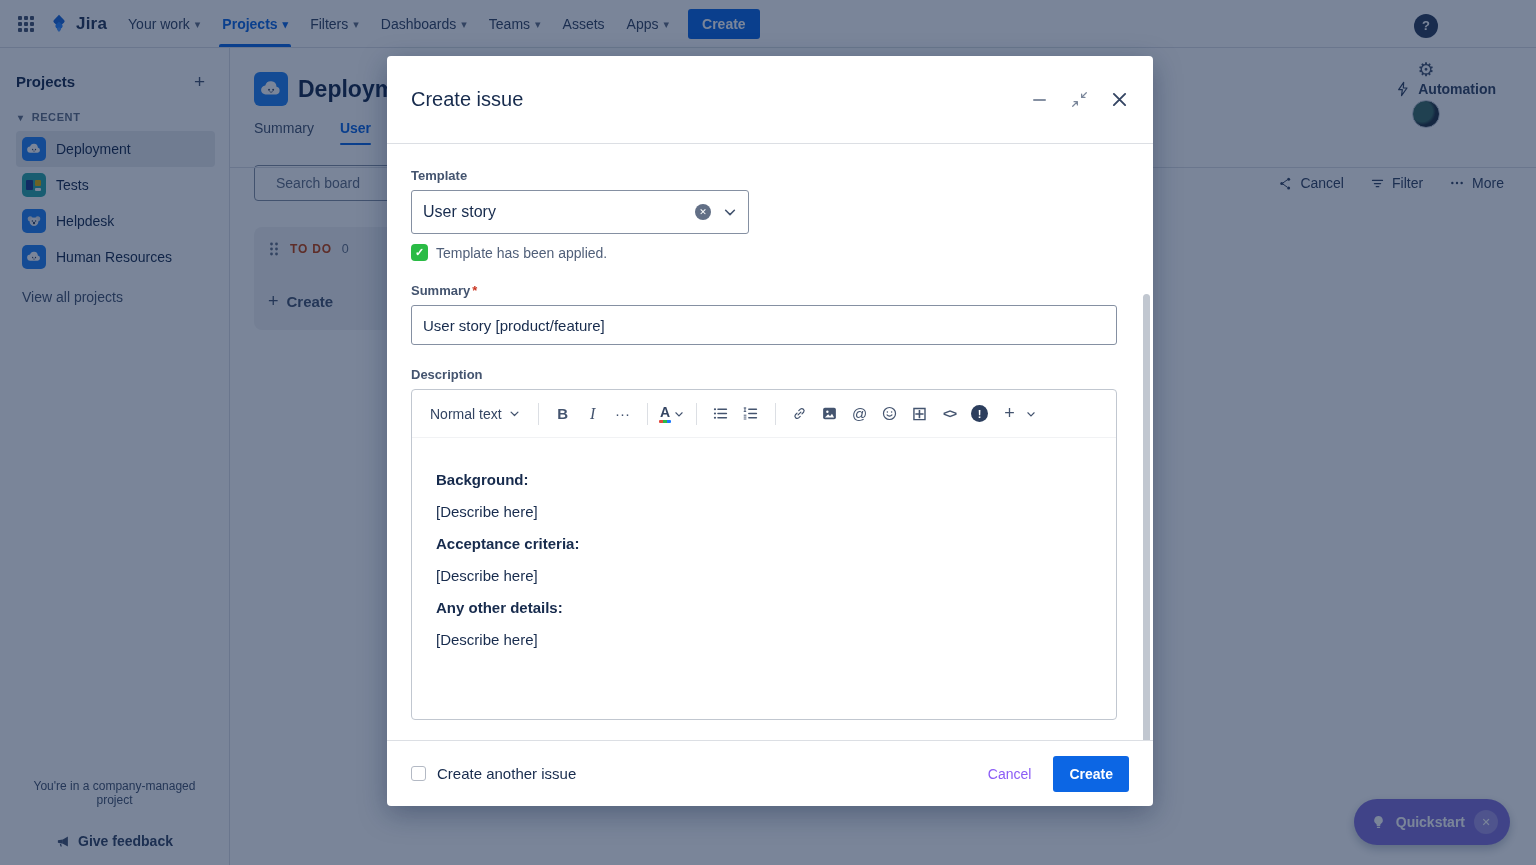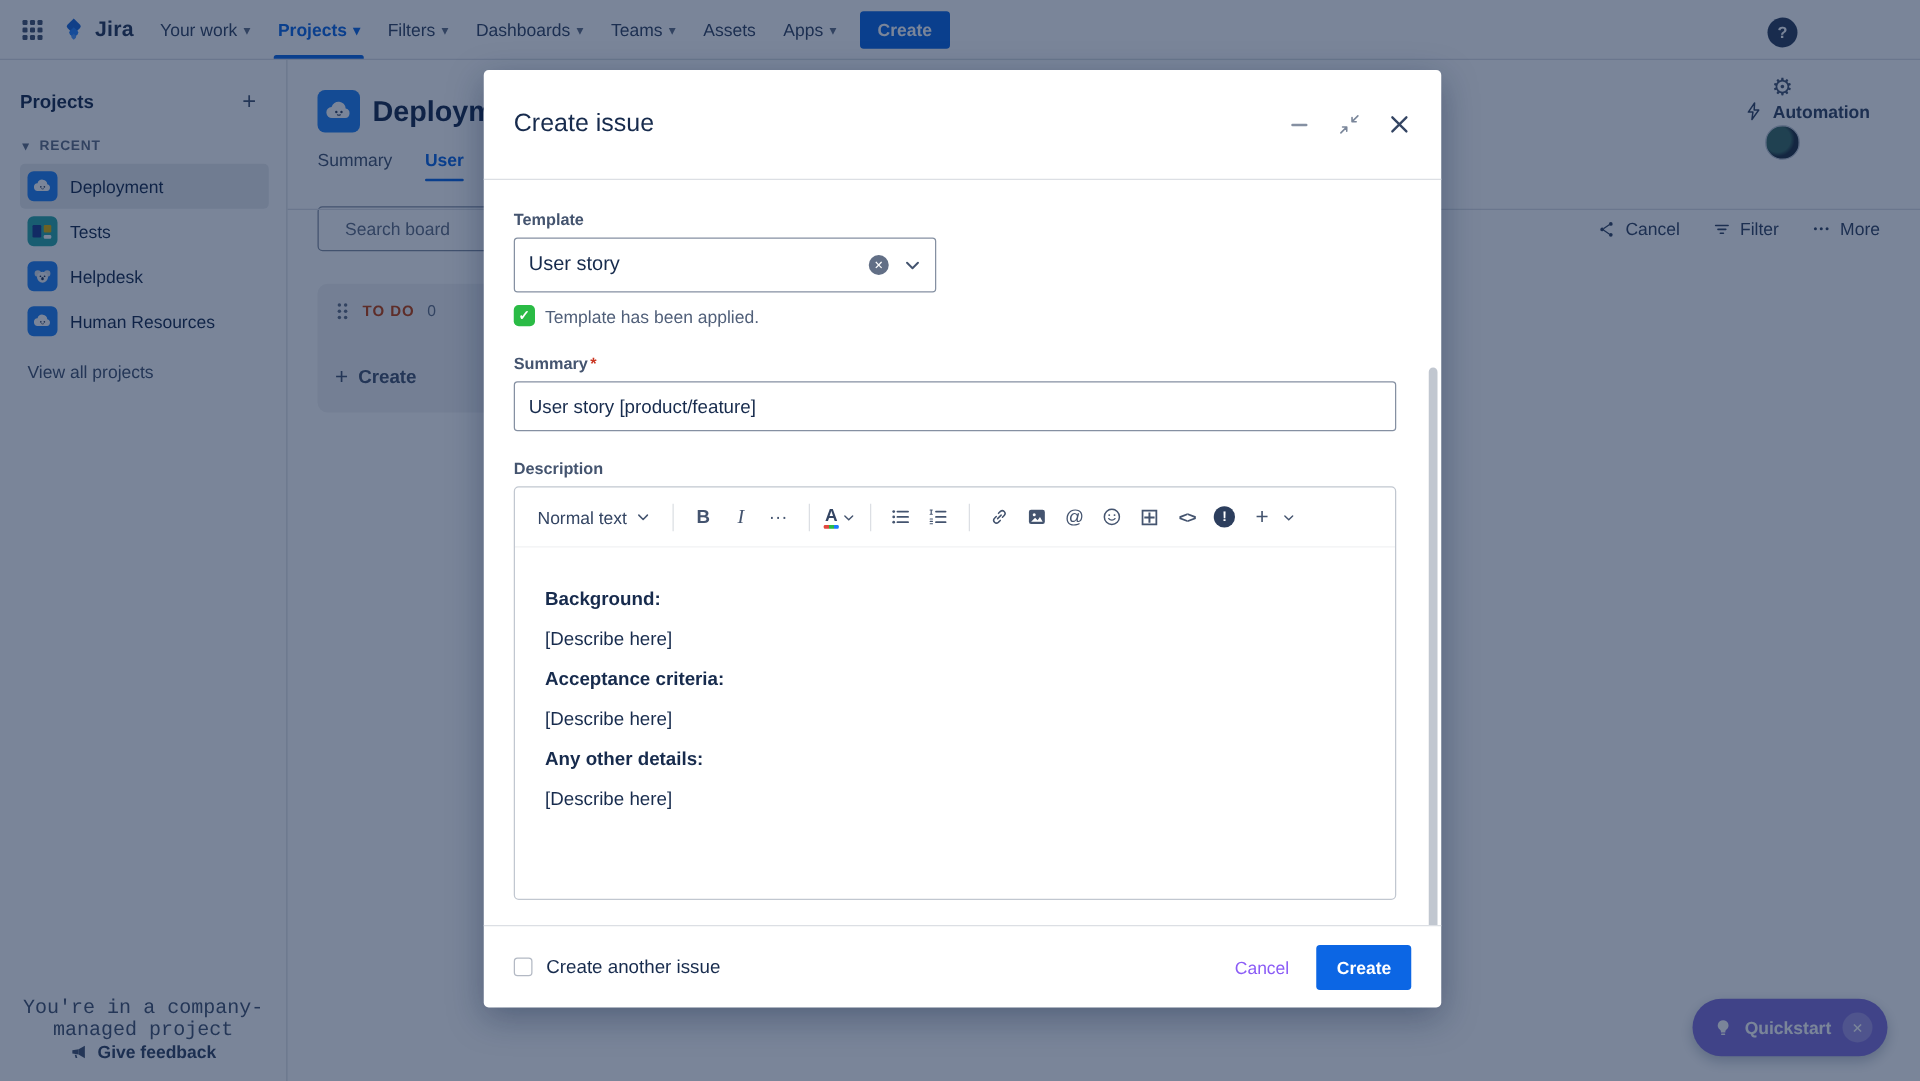--- a/index.html
+++ b/index.html
@@ -38,21 +38,21 @@
   .sb-item { display:flex; align-items:center; gap:10px; padding:6px 8px 6px 6px; border-radius:4px; font-size:14px; color:#172B4D; cursor:pointer; margin-right:6px; }
   .sb-item.selected { background:rgba(9,30,66,.09); }
   .tile { width:24px; height:24px; border-radius:5px; flex:none; display:flex; align-items:center; justify-content:center; }
   .tile.blue { background:#2180F3; }
   .tile.teal { background:#2CA9A9; position:relative; overflow:hidden; }
   .tile.teal .px1 { position:absolute; left:4px; top:7px; width:7px; height:10px; background:#1D3B8B; border-radius:1px; }
   .tile.teal .px2 { position:absolute; left:13px; top:7px; width:6px; height:6px; background:#E2B203; border-radius:1px; }
   .tile.teal .px3 { position:absolute; left:13px; top:15px; width:6px; height:2.5px; background:#fff; border-radius:1px; }
   .sb-viewall { margin:14px 0 0 6px; font-size:14px; color:#44546F; cursor:pointer; }
   .sb-bottom { margin-top:auto; text-align:center; padding-right:8px; }
-  .sb-note { font-size:16px; color:#44546F; margin-bottom:0;font-family:Liberation Mono, monospace; }
+  .sb-note { font-size:12px; color:#44546F; margin-bottom:26px; }
   .sb-feedback { display:flex; align-items:center; justify-content:center; gap:7px; font-size:14px; font-weight:bold; color:#344563; cursor:pointer; }
 
   
   .content { flex:1; padding:24px 32px 0 24px; position:relative; }
   .proj-head { display:flex; align-items:center; gap:10px; }
   .proj-tile { width:34px; height:34px; border-radius:6px; background:#2180F3; display:flex; align-items:center; justify-content:center; }
   .proj-title { font-size:23px; font-weight:bold; color:#172B4D; }
   .automation-btn { margin-left:auto; display:flex; align-items:center; gap:7px; font-size:14px; font-weight:bold; color:#344563; cursor:pointer; padding:6px 8px; border-radius:3px; }
   .tabs { display:flex; gap:26px; margin-top:14px; }
   .tab { font-size:14px; color:#44546F; padding-bottom:9px; position:relative; cursor:pointer; }

